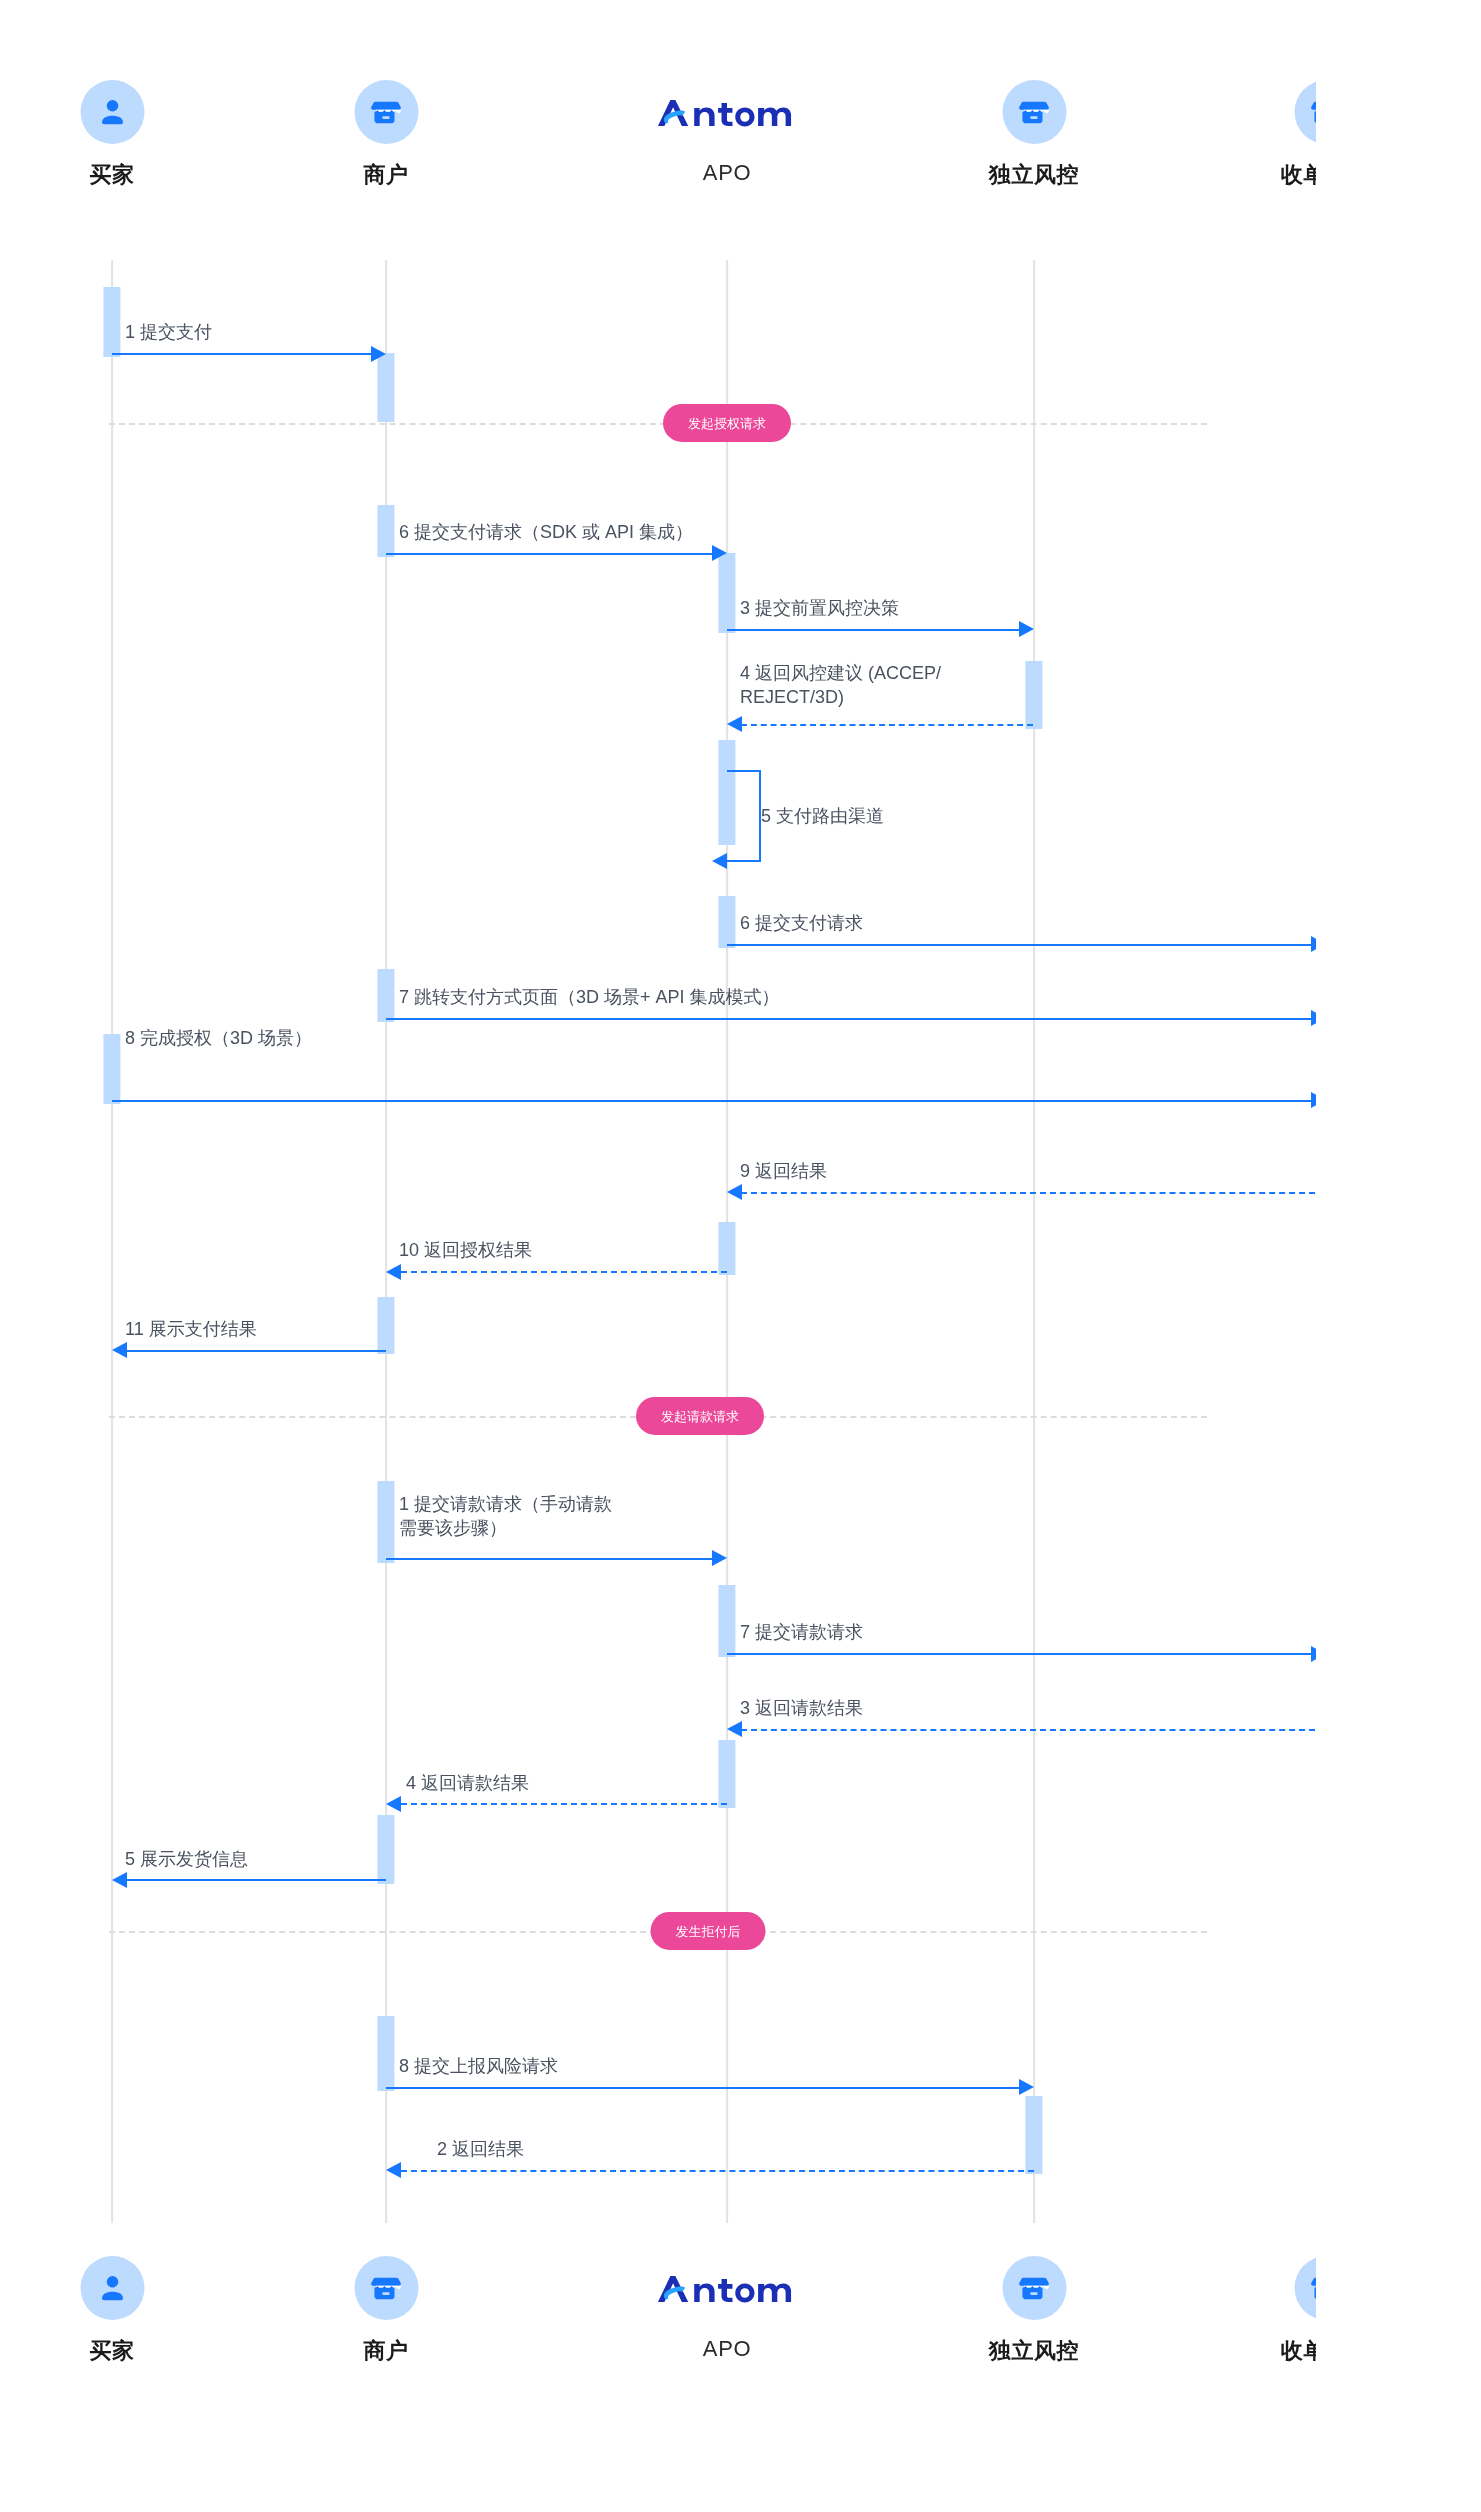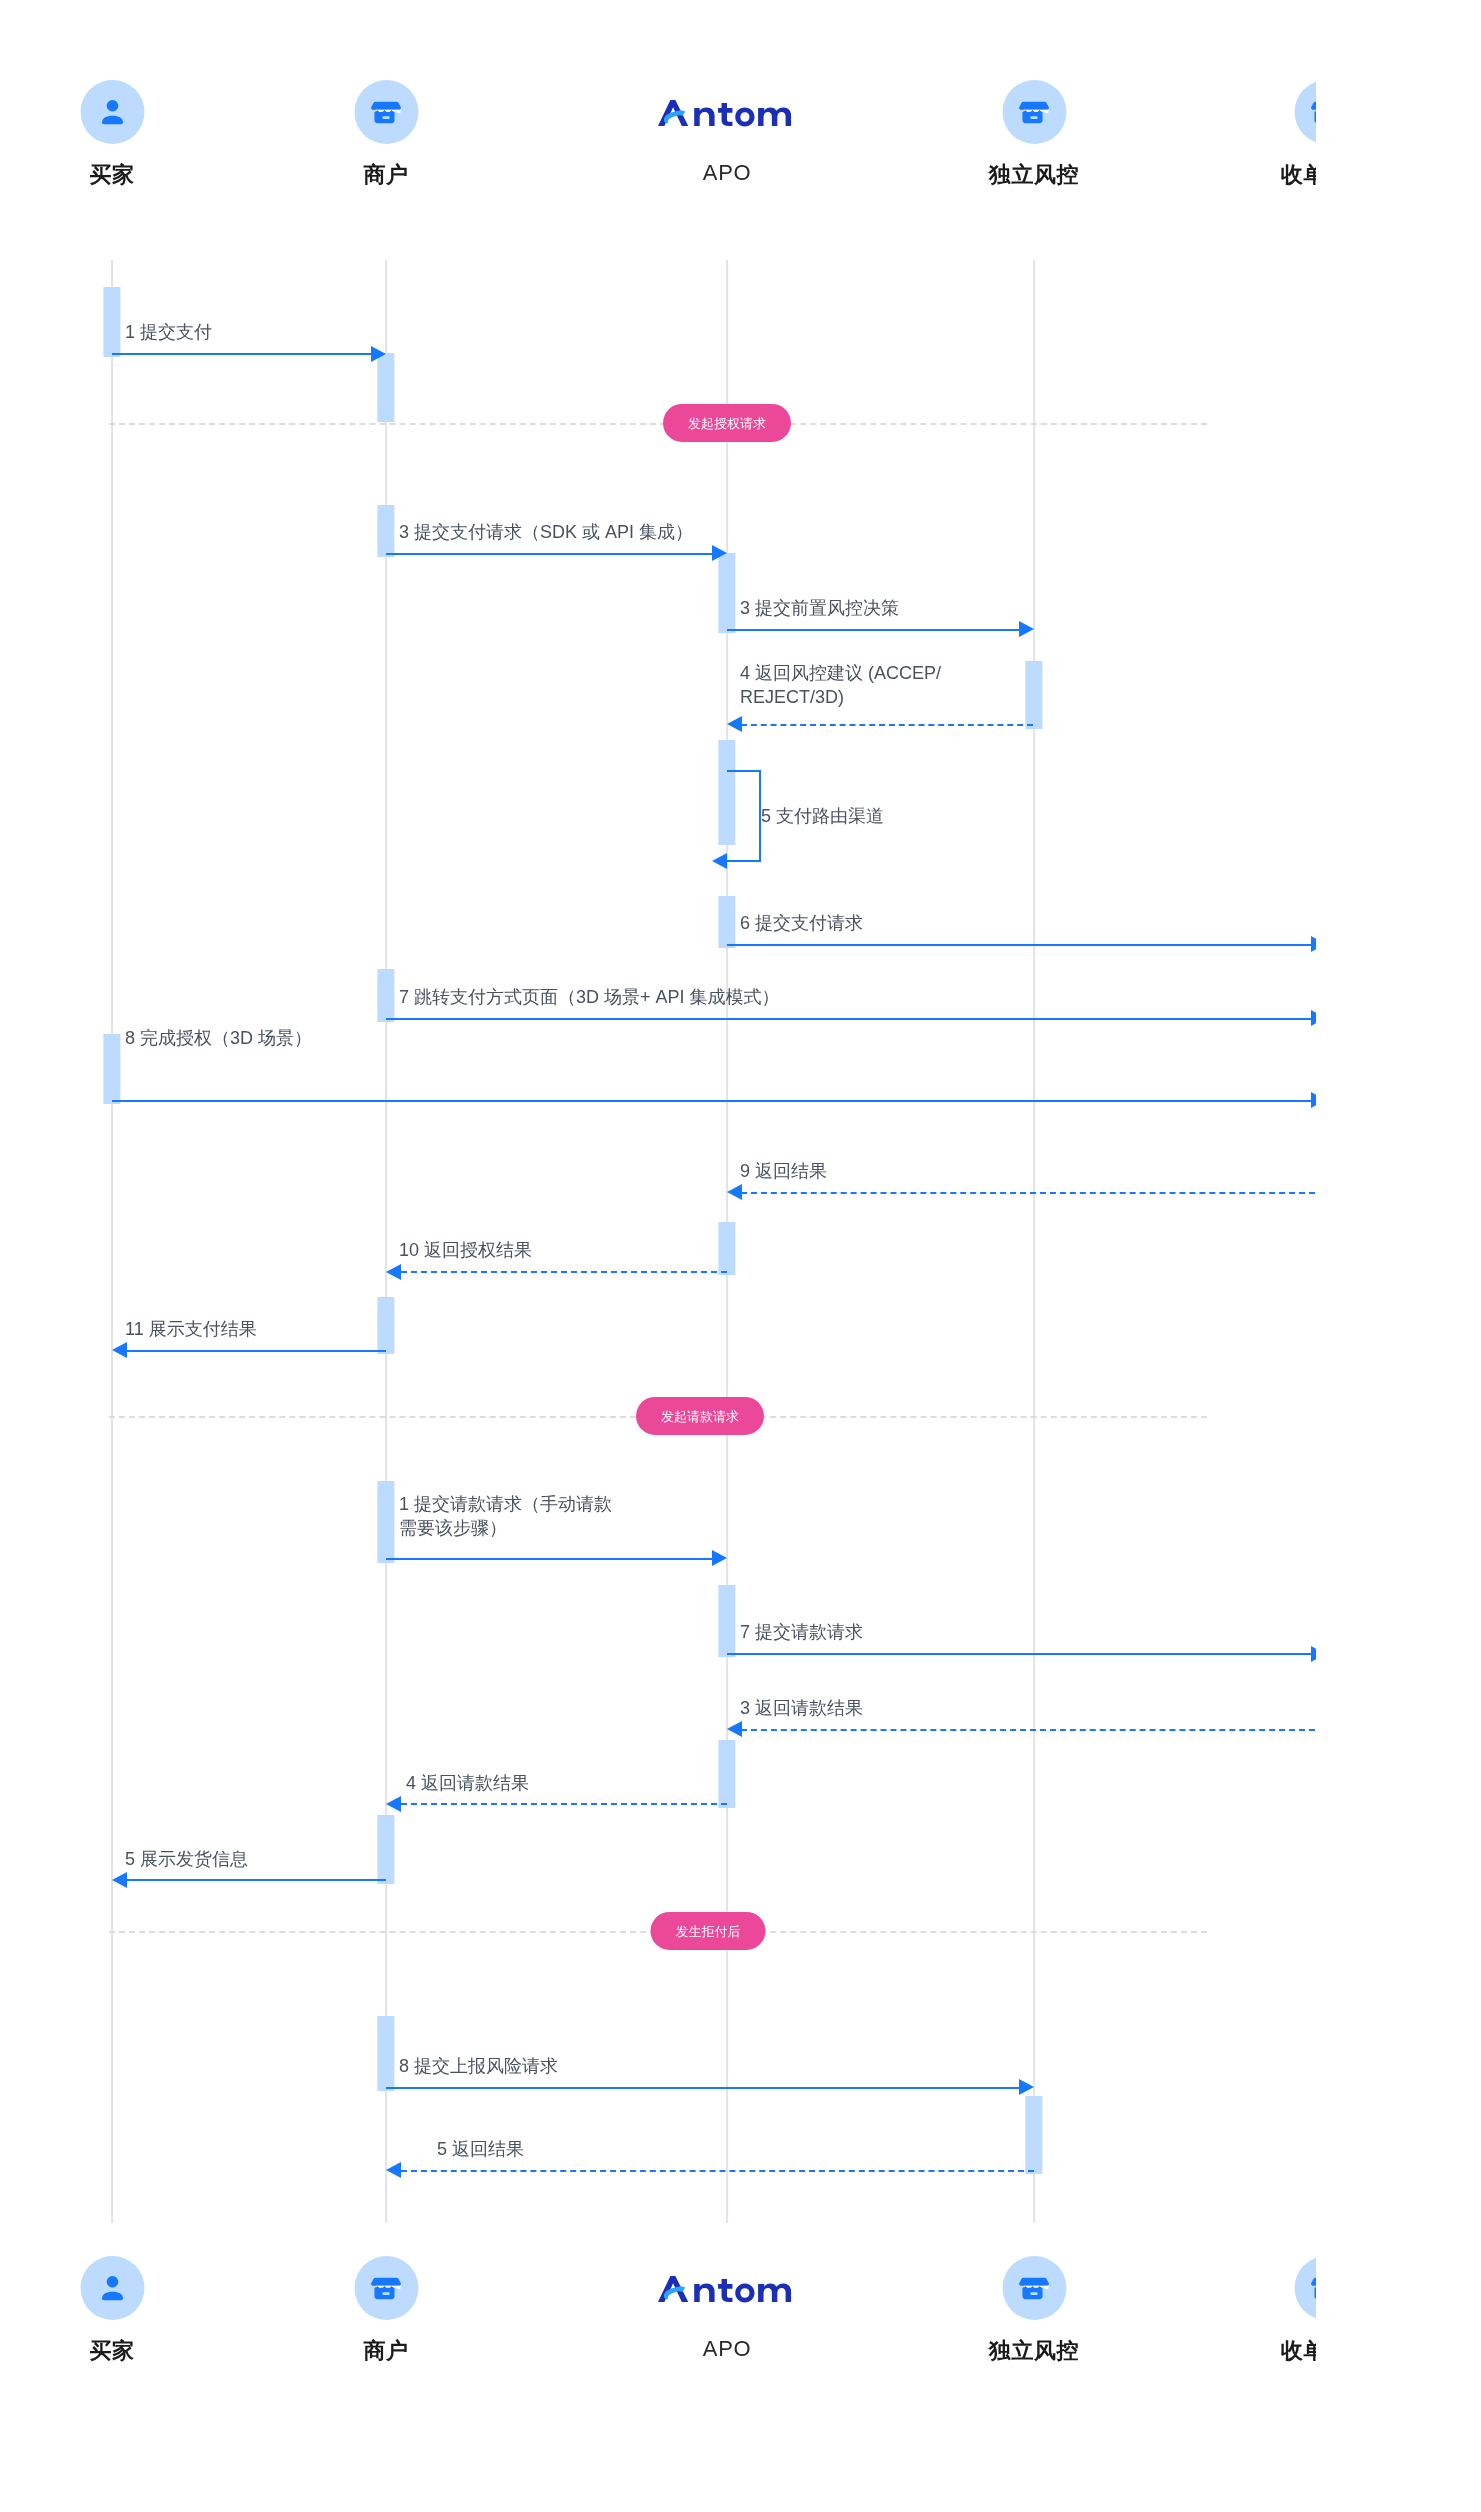--- a/index.html
+++ b/index.html
@@ -206,21 +206,21 @@
       <div class="divider-pill" style="left: 700px; top: 1416px;">发起请款请求</div>
       <div class="divider-line" style="top: 1931px;"></div>
       <div class="divider-pill" style="left: 708px; top: 1931px;">发生拒付后</div>
     </div>
   <div id="messages">
       <div class="msg-line" style="left: 112px; width: 259px; top: 353px;"></div>
       <div class="arrow right" style="left: 371px; top: 346px;"></div>
       <div class="msg-label" style="left: 125px; top: 320px;">1 提交支付</div>
       <div class="msg-line" style="left: 386px; width: 326px; top: 553px;"></div>
       <div class="arrow right" style="left: 712px; top: 545px;"></div>
-      <div class="msg-label" style="left: 399px; top: 520px;">3 提交支付请求（SDK 或 API 集成）</div>
+      <div class="msg-label" style="left: 399px; top: 520px;">6 提交支付请求（SDK 或 API 集成）</div>
       <div class="msg-line" style="left: 727px; width: 292px; top: 629px;"></div>
       <div class="arrow right" style="left: 1019px; top: 621px;"></div>
       <div class="msg-label" style="left: 740px; top: 596px;">3 提交前置风控决策</div>
       <div class="msg-line dashed" style="left: 741px; width: 292px; top: 724px;"></div>
       <div class="arrow left" style="left: 727px; top: 716px;"></div>
       <div class="msg-label" style="left: 740px; top: 661px;">4 返回风控建议 (ACCEP/
 REJECT/3D)</div>
       <div class="self-box" style="left: 727px; top: 770px; width: 34px; height: 92px;"></div>
       <div class="arrow left" style="left: 712px; top: 853px;"></div>
       <div class="msg-label" style="left: 761px; top: 804px;">5 支付路由渠道</div>
@@ -256,21 +256,21 @@
       <div class="arrow left" style="left: 386px; top: 1796px;"></div>
       <div class="msg-label" style="left: 406px; top: 1771px;">4 返回请款结果</div>
       <div class="msg-line" style="left: 127px; width: 259px; top: 1879px;"></div>
       <div class="arrow left" style="left: 112px; top: 1872px;"></div>
       <div class="msg-label" style="left: 125px; top: 1847px;">5 展示发货信息</div>
       <div class="msg-line" style="left: 386px; width: 633px; top: 2087px;"></div>
       <div class="arrow right" style="left: 1019px; top: 2079px;"></div>
       <div class="msg-label" style="left: 399px; top: 2054px;">8 提交上报风险请求</div>
       <div class="msg-line dashed" style="left: 401px; width: 633px; top: 2170px;"></div>
       <div class="arrow left" style="left: 386px; top: 2162px;"></div>
-      <div class="msg-label" style="left: 437px; top: 2137px;">5 返回结果</div>
+      <div class="msg-label" style="left: 437px; top: 2137px;">2 返回结果</div>
     </div>
   <div id="footer-actors">
       <div class="actor" style="left: 112px; top: 2256px;">
         <div class="actor-icon">
           <svg width="34" height="34" viewBox="0 0 24 24" aria-hidden="true">
             <circle cx="12" cy="7.6" r="4.1" fill="#1677ff"></circle>
             <path d="M4.6 19.2c0-3.1 3.3-4.6 7.4-4.6s7.4 1.5 7.4 4.6c0 .9-.6 1.4-1.5 1.4H6.1c-.9 0-1.5-.5-1.5-1.4z" fill="#1677ff"></path>
           </svg>
         </div>
         <div class="actor-label">买家</div>

